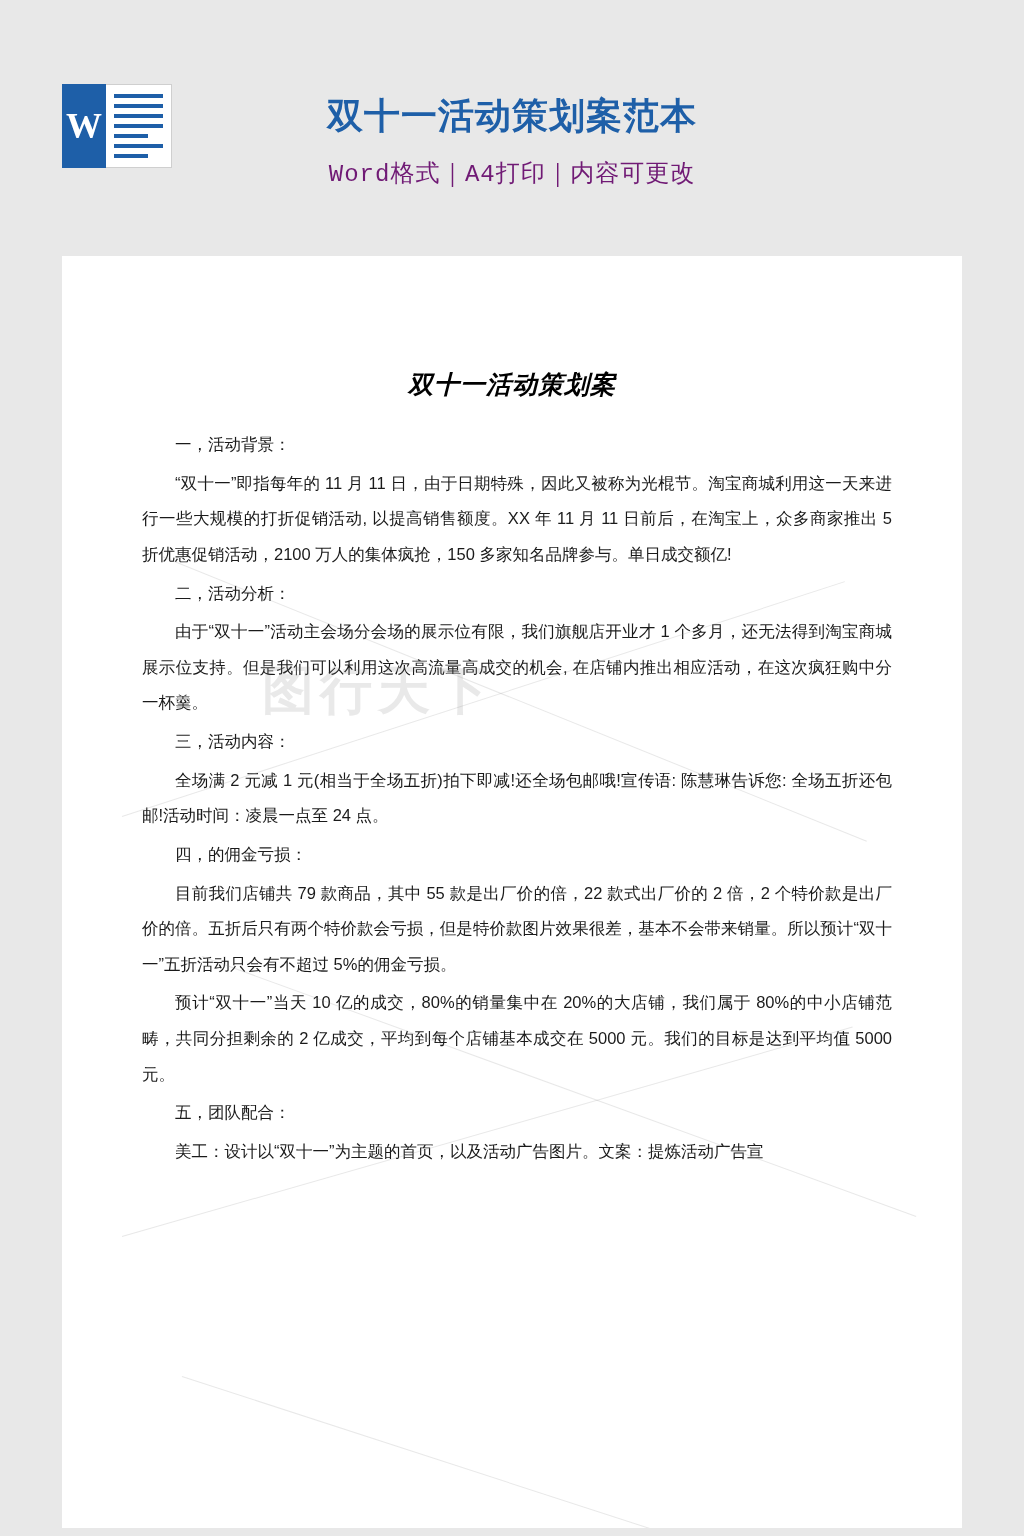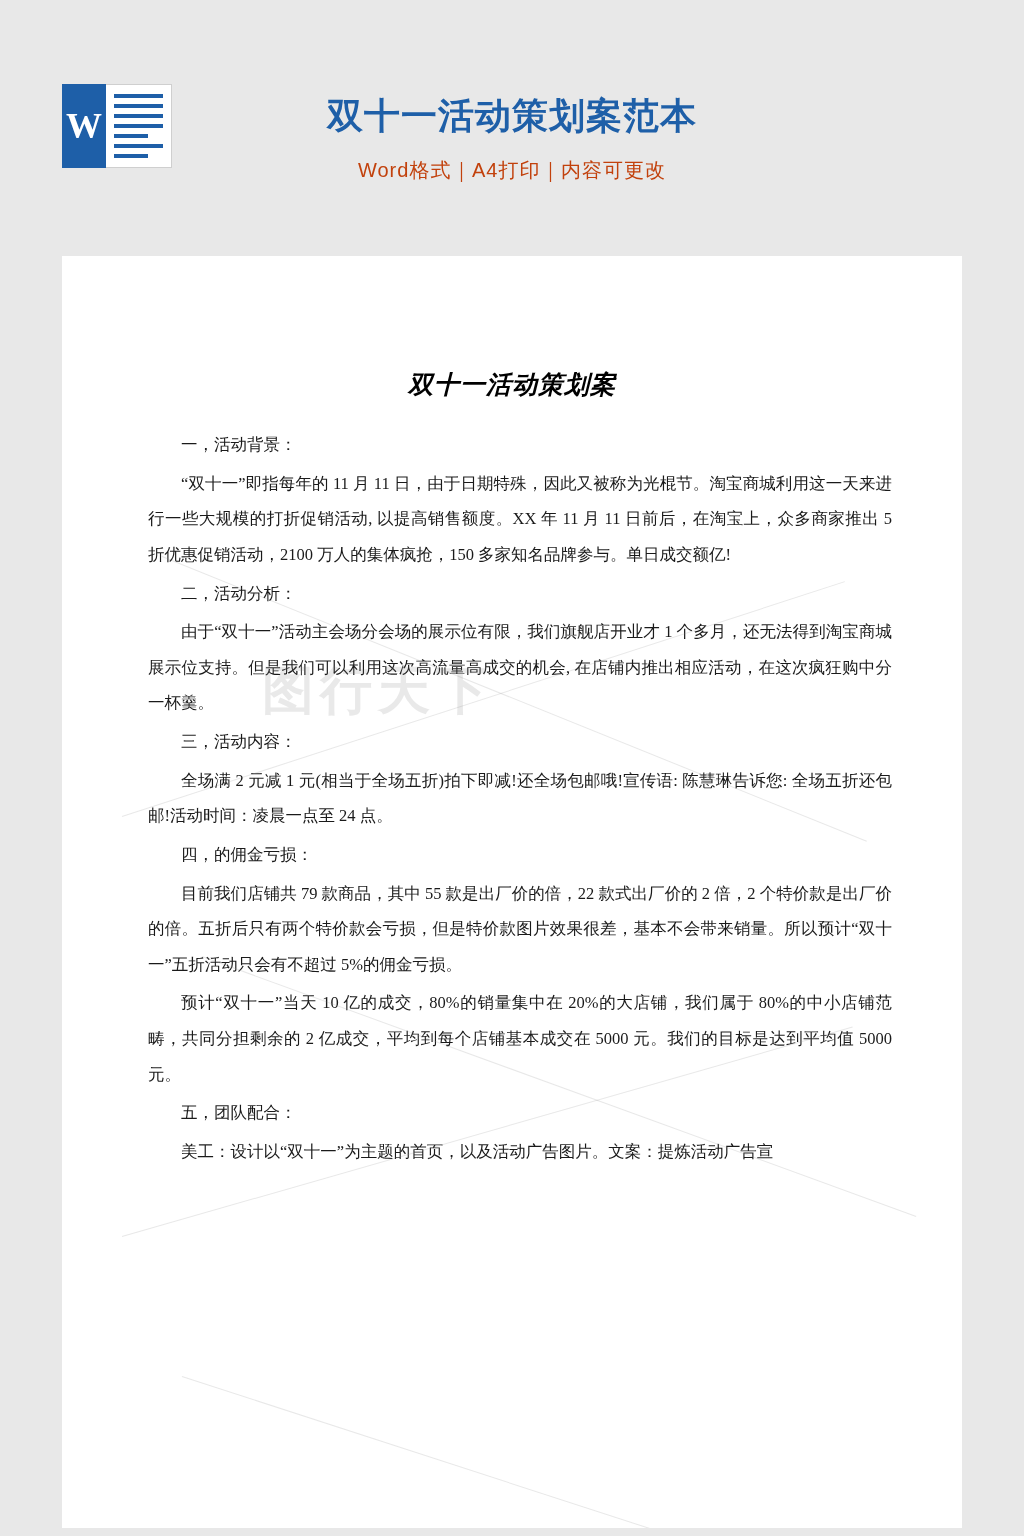--- a/index.html
+++ b/index.html
@@ -68,23 +68,24 @@
     text-align: center;
   }
   .header-title {
     color: #1e5fa8;
     font-size: 36px;
     font-weight: bold;
     letter-spacing: 1px;
     margin-bottom: 16px;
   }
   .header-sub {
-    color: #c2410c;
-    font-size: 20px;
+    color: #701a75;
+    font-size: 24px;
     letter-spacing: 1px;
+    font-family: Liberation Mono, monospace;
   }
 
   
   .page {
     position: absolute;
     left: 62px;
     top: 256px;
     width: 900px;
     height: 1272px;
     background: #ffffff;
@@ -100,22 +101,22 @@
     margin: 22px 0 26px 0;
     letter-spacing: 1px;
     font-family: "DejaVu Sans", sans-serif;
     font-style: italic;
   }
   .para {
     font-size: 16.5px;
     color: #1a1a1a;
     line-height: 2.16;
     text-align: justify;
-    margin: 0 0 3px 16px;
-    font-family: Liberation Serif, serif;
+    margin: 0 0 3px 10px;
+    font-family: Liberation Sans, sans-serif;
   }
   .indent { text-indent: 2em; }
 
   
   .watermark {
     position: absolute;
     left: 0;
     top: 0;
     width: 100%;
     height: 100%;

